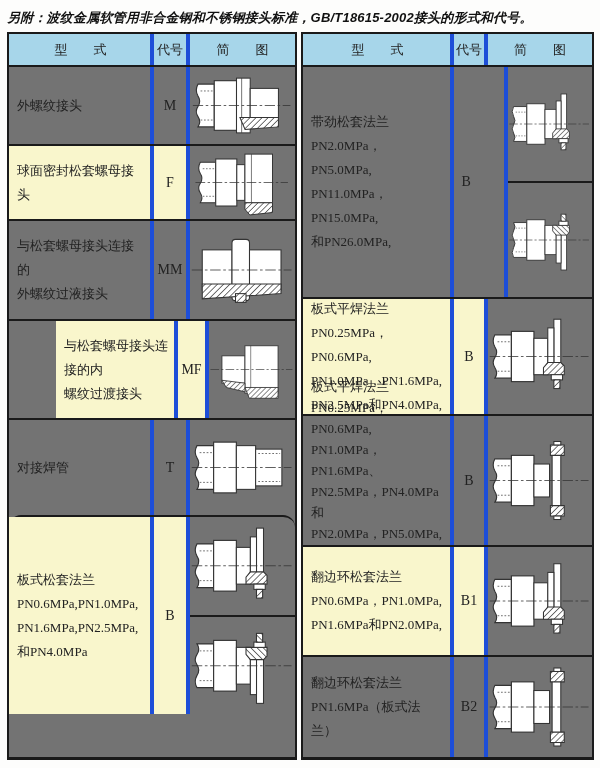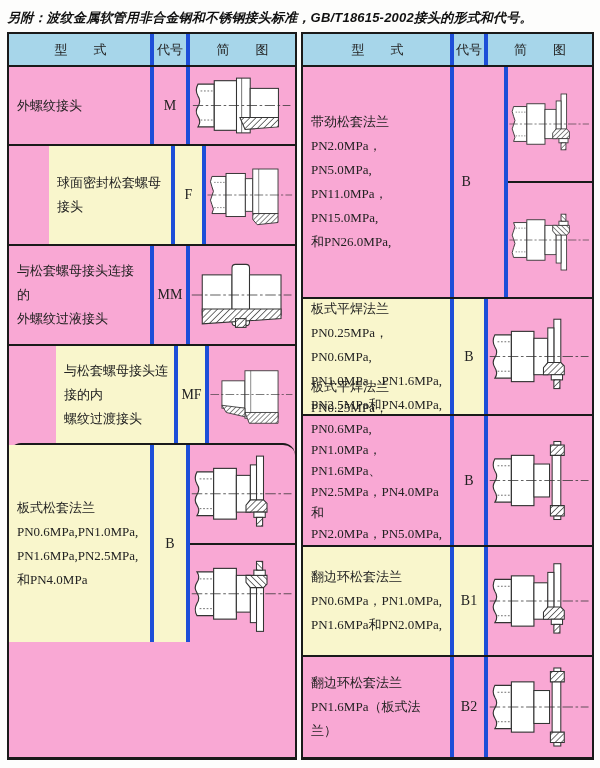--- a/index.html
+++ b/index.html
@@ -22,21 +22,21 @@
     font-style: italic;
   }
   .tables {
     display: flex;
     margin: 5px 6px 0 7px;
     gap: 4px;
   }
   .tbl {
     border: 2px solid #1a1a1a;
     border-bottom-width: 3px;
-    background: #f9a8d4;
+    background: #737373;
   }
   .tbl-left  { width: 290px; }
   .tbl-right { width: 293px; }
   .row { display: flex; border-top: 2px solid #1a1a1a; }
   .row:first-child { border-top: none; }
   .hdr { background: var(--hdr-bg); height: 31px; }
   .hdr .cell {
     display: flex; align-items: center; justify-content: center;
     font-size: 13px; color: #222; white-space: pre;
   }
@@ -158,21 +158,21 @@
       <div class="row" style="height:79px;">
         <div class="cell c-type">外螺纹接头</div>
         <div class="cell c-code">M</div>
         <div class="cell c-diag">
           <svg class="diag-svg" viewBox="0 0 120 90">
               <use href="#sym-m"></use>
             </svg>
         </div>
       </div>
 
-      <div class="row" style="height:100px;padding-left:40px;">
+      <div class="row" style="height:75px;">
         <div class="cell c-type hl">球面密封松套螺母接头</div>
         <div class="cell c-code hl">F</div>
         <div class="cell c-diag">
           <svg class="diag-svg" viewBox="0 0 120 90">
               <use href="#sym-f"></use>
             </svg>
         </div>
       </div>
 
       <div class="row" style="height:100px;">
@@ -190,20 +190,29 @@
         <div class="cell c-type hl">与松套螺母接头连接的内
 螺纹过渡接头</div>
         <div class="cell c-code hl">MF</div>
         <div class="cell c-diag">
           <svg class="diag-svg" viewBox="0 0 120 90">
               <use href="#sym-mf"></use>
             </svg>
         </div>
       </div>
 
+      <div class="row" style="height:97px;">
+        <div class="cell c-type">对接焊管</div>
+        <div class="cell c-code">T</div>
+        <div class="cell c-diag">
+          <svg class="diag-svg" viewBox="0 0 120 90">
+              <use href="#sym-t"></use>
+            </svg>
+        </div>
+      </div>
 
       <div class="row" style="height:199px;border-radius:12px;">
         <div class="cell c-type hl">板式松套法兰
 PN0.6MPa,PN1.0MPa,
 PN1.6MPa,PN2.5MPa,
 和PN4.0MPa</div>
         <div class="cell c-code hl">B</div>
         <div class="cell c-diag">
           <div class="sub">
             <svg class="diag-svg" viewBox="0 0 120 90">

